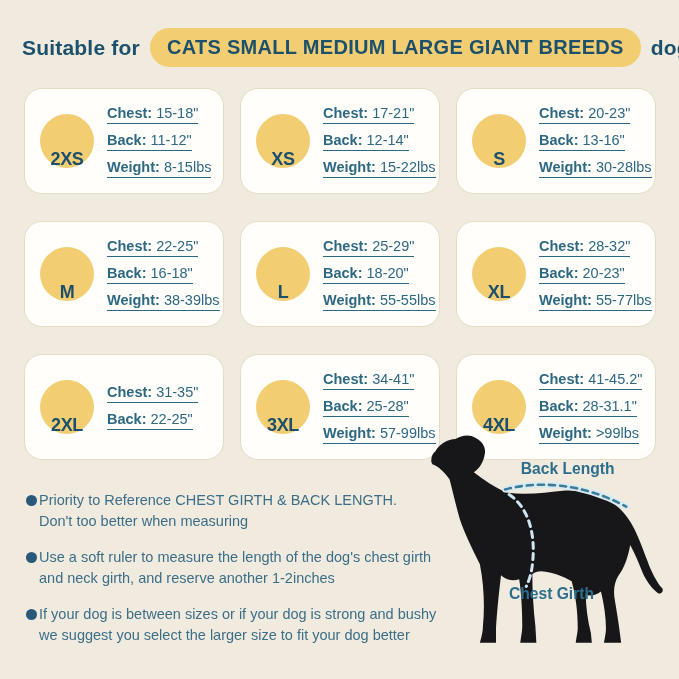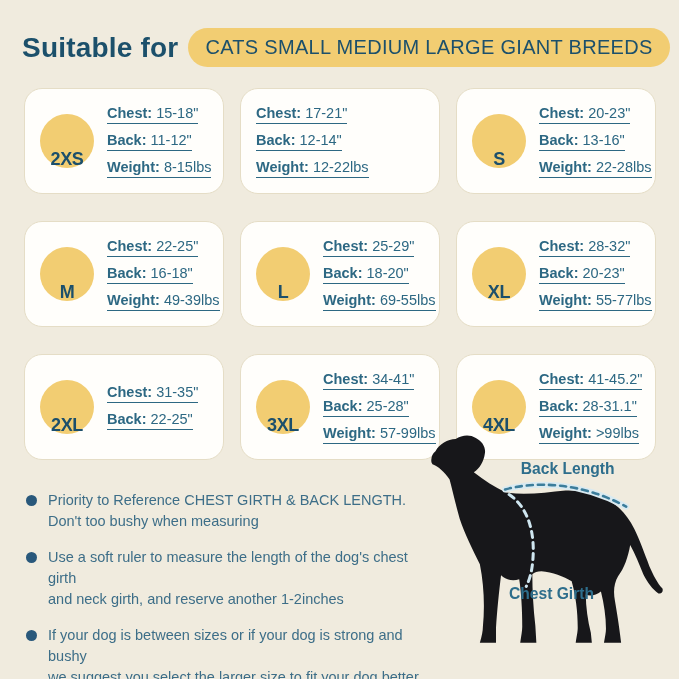--- a/index.html
+++ b/index.html
@@ -4,34 +4,34 @@
 <style>
   html,body{margin:0;padding:0;}
   body{
     width:679px;height:679px;position:relative;overflow:hidden;
     background:#F0EBDE;
     font-family:"Liberation Sans",sans-serif;
     -webkit-font-smoothing:antialiased;
   }
   
   .header{position:absolute;top:28px;left:22px;display:flex;align-items:center;gap:10px;white-space:nowrap;}
-  .header .h-text{font-size:28px;font-weight:700;color:#1C506B;letter-spacing:.2px;}
-  .pill{background:#F2CD72;border-radius:22px;padding:8px 17px;font-size:20px;font-weight:400;color:#1C506B;letter-spacing:.3px;}
+  .header .h-text{font-size:21px;font-weight:700;color:#1C506B;letter-spacing:.2px;}
+  .pill{background:#F2CD72;border-radius:22px;padding:8px 17px;font-size:20px;font-weight:700;color:#1C506B;letter-spacing:.3px;}
   
   .grid{position:absolute;top:88px;left:24px;width:632px;display:grid;grid-template-columns:repeat(3,1fr);column-gap:16px;row-gap:27px;}
   .card{height:106px;background:#FFFEFB;border:1px solid #E5DDC6;border-radius:18px;display:flex;align-items:center;gap:13px;padding-left:15px;box-sizing:border-box;}
   .badge{width:54px;height:54px;border-radius:50%;background:#F2CD72;flex-shrink:0;display:flex;align-items:center;justify-content:center;}
   .badge span{font-size:18px;font-weight:700;color:#1C4F6B;letter-spacing:-.3px;margin-top:37px;}
   .specs{display:flex;flex-direction:column;min-width:0;}
   .line{margin:4px 0;font-size:14.5px;color:#2D6883;white-space:nowrap;}
   .u{display:inline-block;border-bottom:1.5px solid #2D6883;padding-bottom:2px;}
   .lbl{font-weight:700;margin-right:4px;}
   
   .notes{position:absolute;left:26px;top:490px;width:414px;}
-  .note{display:flex;gap:11px;margin-bottom:15px;}
+  .note{display:flex;gap:2px;margin-bottom:15px;}
   .dot{width:11px;height:11px;border-radius:50%;background:#29587B;flex-shrink:0;margin-top:5px;}
   .note-text{font-size:14.5px;line-height:1.45;color:#3D6E88;}
   .note-text span{display:block;}
   
   .dog-wrap{position:absolute;left:428px;top:432px;width:248px;height:227px;}
 </style>
 </head>
 <body>
 
 <div class="header">
@@ -47,57 +47,60 @@
         <span>2XS</span>
       </div>
     <div class="specs">
       <div class="line"><span class="u"><span class="lbl">Chest:</span><span>15-18"</span></span></div>
       <div class="line"><span class="u"><span class="lbl">Back:</span><span>11-12"</span></span></div>
       <div class="line"><span class="u"><span class="lbl">Weight:</span><span>8-15lbs</span></span></div>
     </div>
   </div>
 
   <div class="card">
+    <div class="badge">
+        <span>XS</span>
+      </div>
     <div class="specs">
       <div class="line"><span class="u"><span class="lbl">Chest:</span><span>17-21"</span></span></div>
       <div class="line"><span class="u"><span class="lbl">Back:</span><span>12-14"</span></span></div>
-      <div class="line"><span class="u"><span class="lbl">Weight:</span><span>12-22lbs</span></span></div>
+      <div class="line"><span class="u"><span class="lbl">Weight:</span><span>15-22lbs</span></span></div>
     </div>
   </div>
 
   <div class="card">
     <div class="badge">
         <span>S</span>
       </div>
     <div class="specs">
       <div class="line"><span class="u"><span class="lbl">Chest:</span><span>20-23"</span></span></div>
       <div class="line"><span class="u"><span class="lbl">Back:</span><span>13-16"</span></span></div>
-      <div class="line"><span class="u"><span class="lbl">Weight:</span><span>22-28lbs</span></span></div>
+      <div class="line"><span class="u"><span class="lbl">Weight:</span><span>30-28lbs</span></span></div>
     </div>
   </div>
 
   <div class="card">
     <div class="badge">
         <span>M</span>
       </div>
     <div class="specs">
       <div class="line"><span class="u"><span class="lbl">Chest:</span><span>22-25"</span></span></div>
       <div class="line"><span class="u"><span class="lbl">Back:</span><span>16-18"</span></span></div>
-      <div class="line"><span class="u"><span class="lbl">Weight:</span><span>49-39lbs</span></span></div>
+      <div class="line"><span class="u"><span class="lbl">Weight:</span><span>38-39lbs</span></span></div>
     </div>
   </div>
 
   <div class="card">
     <div class="badge">
         <span>L</span>
       </div>
     <div class="specs">
       <div class="line"><span class="u"><span class="lbl">Chest:</span><span>25-29"</span></span></div>
       <div class="line"><span class="u"><span class="lbl">Back:</span><span>18-20"</span></span></div>
-      <div class="line"><span class="u"><span class="lbl">Weight:</span><span>69-55lbs</span></span></div>
+      <div class="line"><span class="u"><span class="lbl">Weight:</span><span>55-55lbs</span></span></div>
     </div>
   </div>
 
   <div class="card">
     <div class="badge">
         <span>XL</span>
       </div>
     <div class="specs">
       <div class="line"><span class="u"><span class="lbl">Chest:</span><span>28-32"</span></span></div>
       <div class="line"><span class="u"><span class="lbl">Back:</span><span>20-23"</span></span></div>
@@ -137,21 +140,21 @@
     </div>
   </div>
 
 </div>
 
 <div class="notes">
   <div class="note">
     <div class="dot"></div>
     <div class="note-text">
       <span>Priority to Reference CHEST GIRTH &amp; BACK LENGTH.</span>
-      <span>Don't too bushy when measuring</span>
+      <span>Don't too better when measuring</span>
     </div>
   </div>
   <div class="note">
     <div class="dot"></div>
     <div class="note-text">
       <span>Use a soft ruler to measure the length of the dog's chest girth</span>
       <span>and neck girth, and reserve another 1-2inches</span>
     </div>
   </div>
   <div class="note">

